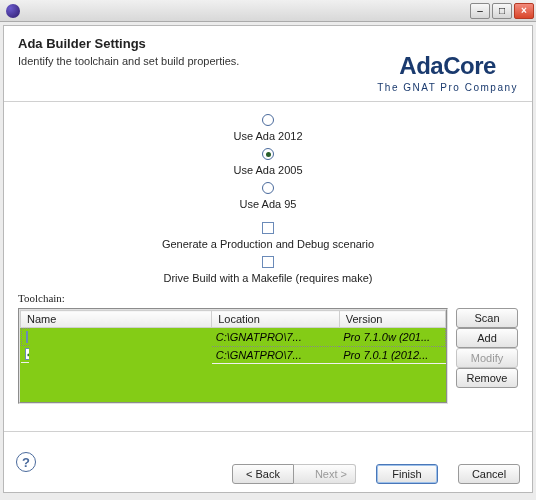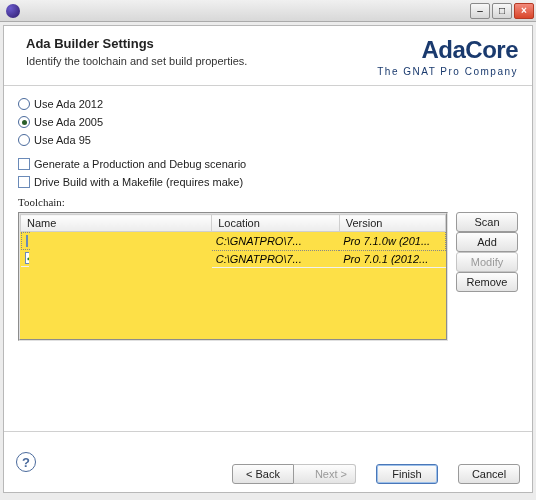--- a/index.html
+++ b/index.html
@@ -43,34 +43,34 @@
 
   .content {
     position: relative;
     background: #fff;
     margin: 3px;
     border: 1px solid #b8b8b8;
     height: 468px;
     display:flex; flex-direction:column;
   }
   .header {
-    padding: 10px 14px 8px 22px;
+    padding: 10px 14px 8px 14px;
     border-bottom: 1px solid #d0d0d0;
     display:flex; justify-content:space-between;
   }
   .header-left h2 {
     margin: 0 0 4px 0;
     font-size: 13px; font-weight: bold;
     color:#222;
   }
   .header-left p {
     margin: 0;
     color:#333;
   }
-  .logo { text-align:right; }
+  .logo { text-align:center;margin-top:16px; }
   .logo .brand {
     font-size: 24px; font-weight: 600;
     color: #1a3a6e;
     letter-spacing: -0.5px;
   }
   .logo .brand .core { color:#1a3a6e; }
   .logo .tagline {
     font-size: 10px;
     letter-spacing: 1.5px;
     color:#1a3a6e;
@@ -78,20 +78,21 @@
   }
 
   .body {
     flex: 1;
     padding: 12px 14px 4px 14px;
   }
   .radio-row, .check-row {
     display:flex; align-items:center; gap:4px;
     margin-bottom: 6px;
     color:#222;
+    flex-direction:column;
   }
   .radio {
     width:12px; height:12px;
     border:1px solid #4a6a9c;
     border-radius:50%;
     display:flex; align-items:center; justify-content:center;
     background:#fff;
   }
   .radio.checked::after {
     content:""; width:5px; height:5px;
@@ -107,22 +108,22 @@
   .checkbox.checked::after { content:"✓"; font-weight:bold; font-size:10px; }
 
   .section-label { margin: 8px 0 4px 0; color:#222;font-family:Liberation Serif, serif; }
 
   .toolchain-area {
     display:flex; gap:8px;
   }
   .table-wrap {
     flex:1;
     border: 2px groove #e0e0e0;
-    background:#fde047;
-    height: 129px;
+    background:#84cc16;
+    height: 96px;
     overflow:hidden;
   }
   table {
     border-collapse: collapse;
     width: 100%;
     font-size: 11px;
   }
   th {
     text-align:left;
     font-weight:normal;

